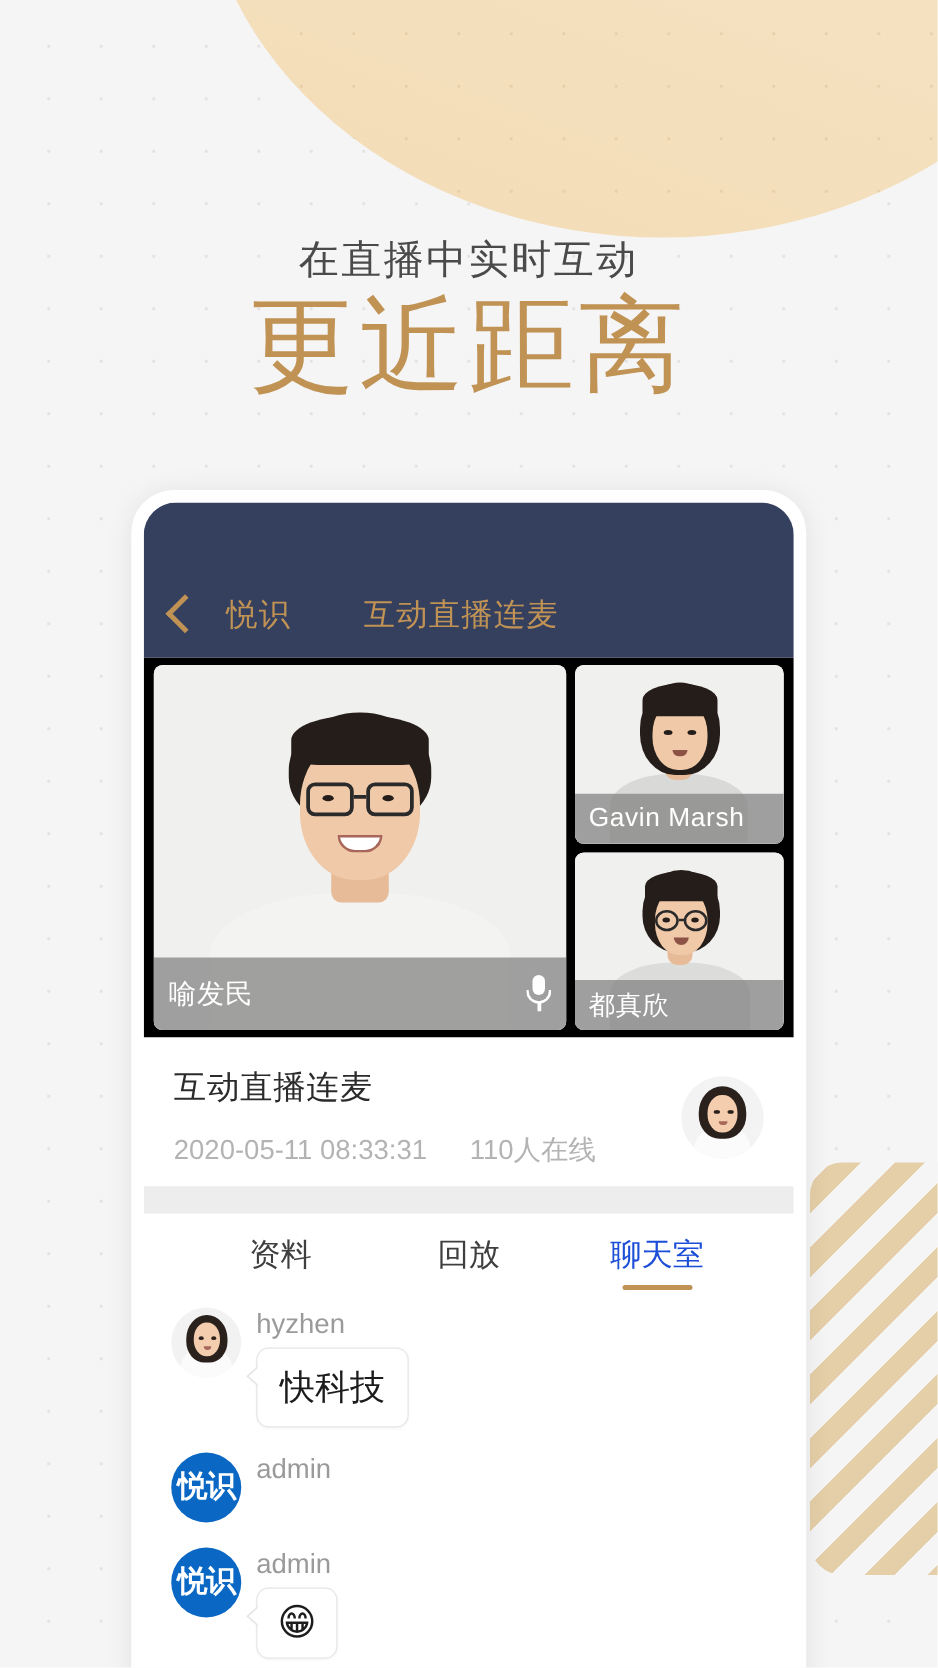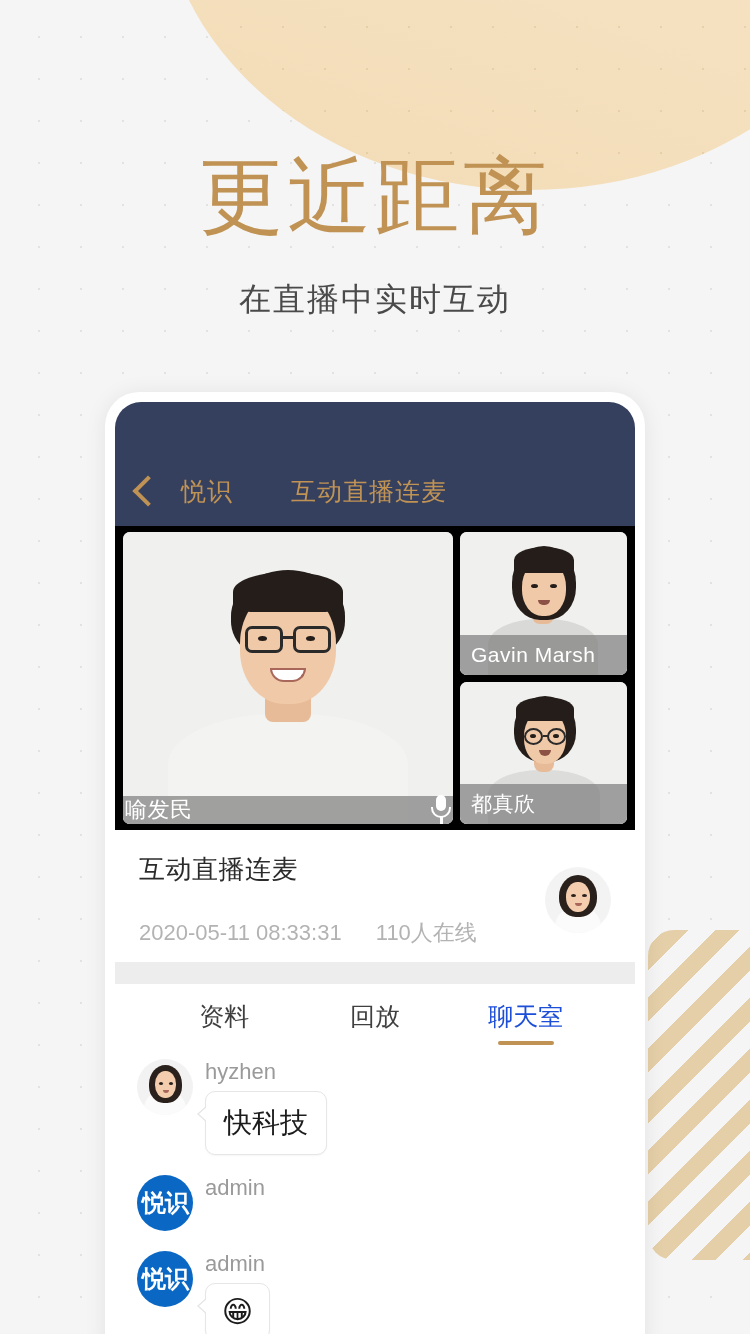--- a/index.html
+++ b/index.html
@@ -134,24 +134,24 @@
     border-radius:7px;
     overflow:hidden;
     background:#ededed;
   }
   #tile-main{ flex:0 0 330px; }
   #side-col{ flex:1; display:flex; flex-direction:column; gap:7px; }
   .tile-side{ flex:1;padding-left:46px; }
 
   .tile-label-bar{
     position:absolute; left:0; right:0; bottom:0;
-    height:28px;
+    height:58px;
     background:rgba(128,128,128,.72);
     display:flex; align-items:center;
-    padding:0 2px;
+    padding:0 12px;
     color:#fff;
     font-size:22px;
     letter-spacing:.5px;
   }
   .tile-side .tile-label-bar{ height:40px; font-size:21px; padding:0 11px; }
   #mic-icon{ margin-left:auto; width:20px; height:30px; position:relative; }
   #mic-icon .cap{
     position:absolute; left:5px; top:0;
     width:10px; height:16px; border-radius:5px; background:#fff;
   }
@@ -178,21 +178,21 @@
   .glass-bridge{ position:absolute; height:3px; background:#2a2a2a; }
 
   
   #info-row{
     padding:22px 24px 14px 24px;
     display:flex; align-items:center;
     background:#fff;
   }
   #info-text{ flex:1; }
   #session-title{ font-size:26px; color:#2b2b2b; letter-spacing:.5px; }
-  #meta-line{ margin-top:31px; font-size:22px; color:#b3b3b3; }
+  #meta-line{ margin-top:18px; font-size:22px; color:#b3b3b3; }
   #meta-online{ margin-left:28px; }
   #host-avatar{
     width:66px; height:66px; border-radius:50%;
     overflow:hidden; position:relative;
     background:#f3f3f3;
     flex:0 0 66px;
   }
 
   #gray-strip{ height:22px; background:#ededed; }
 
@@ -266,22 +266,22 @@
 </style>
 </head>
 <body>
 
 <div id="bg-dots"></div>
 <div id="blob-topright"></div>
 <div id="blob-topright-dots"></div>
 <div id="stripes-bottomright"></div>
 
 <div id="headline-block">
+  <div id="subheadline">在直播中实时互动</div>
   <div id="headline">更近距离</div>
-  <div id="subheadline">在直播中实时互动</div>
 </div>
 
 <div id="phone">
   <div id="screen">
 
     <div id="navbar">
       <div id="back-chevron"></div>
       <div id="nav-brand">悦识</div>
       <div id="nav-title">互动直播连麦</div>
     </div>

